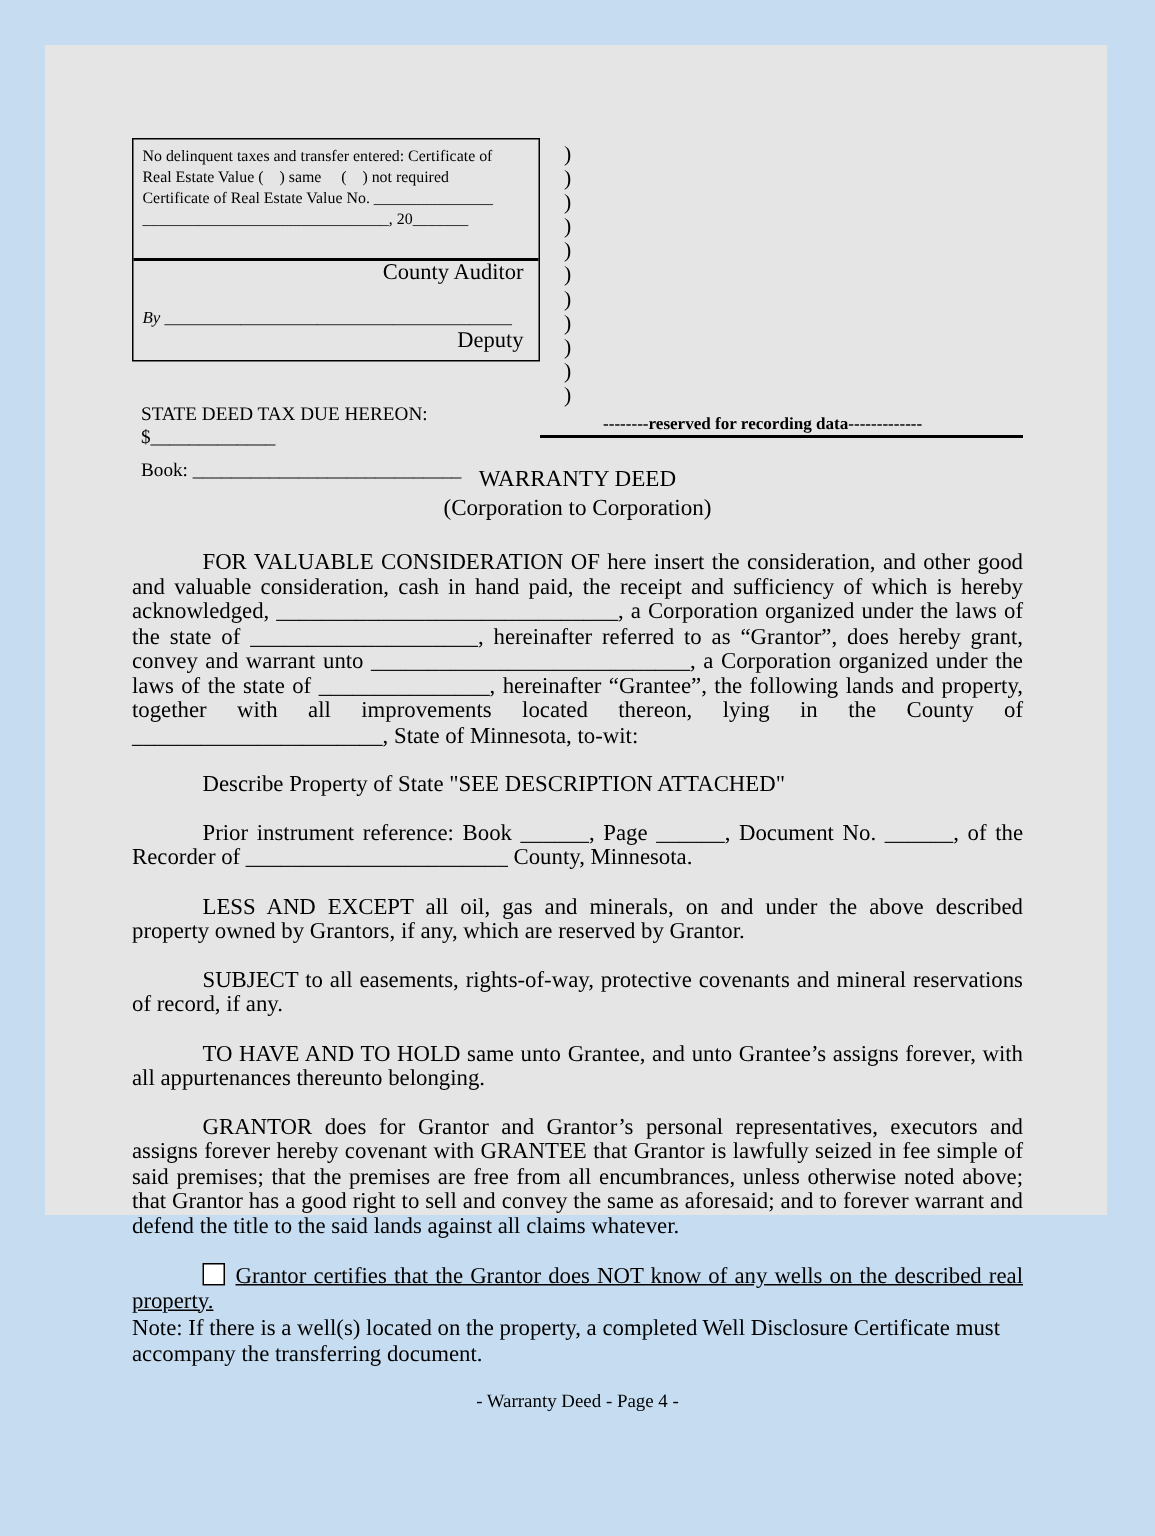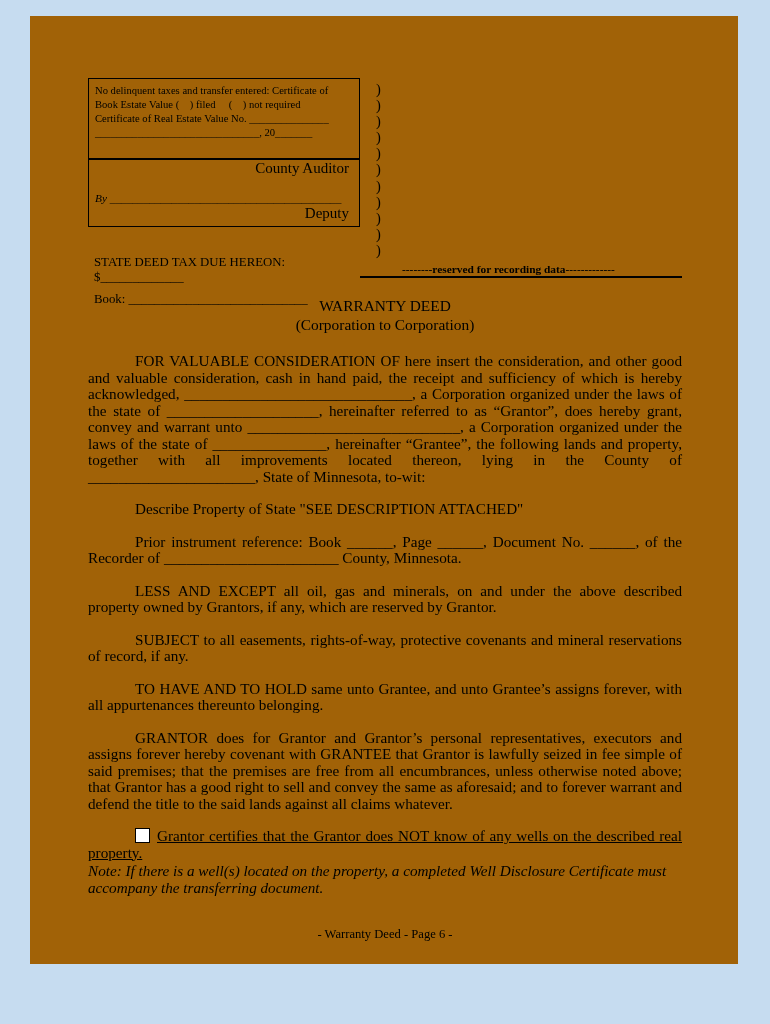--- a/index.html
+++ b/index.html
@@ -5,23 +5,23 @@
   html, body { margin:0; padding:0; }
   body {
     width:770px; height:1024px;
     background:#c6dcf0;
     font-family:"Liberation Serif","DejaVu Serif",serif;
     color:#000;
     position:relative;
     overflow:hidden;
   }
   .paper {
-    position:absolute; left:30px; top:16px;
-    width:708px; height:948px;
-    background:#a16207;
+    position:absolute; left:30px; top:30px;
+    width:708px; height:780px;
+    background:#e5e5e5;
     box-sizing:border-box;
     padding:62px 56px 20px 58px;
     display:flex; flex-direction:column;
   }
   
   .header-row { display:flex; height:200px; flex:none; }
   .left-col { width:272px; flex:none; }
   .auditor-box {
     border:1px solid #000;
     padding:5px 6px 6px 6px;
@@ -44,39 +44,39 @@
   .doc-title { font-weight:normal; }
   
   .body-text { margin-top:19px; flex:none; }
   .body-text p {
     margin:0 0 16px 0;
     font-size:15.2px; line-height:16.5px;
     text-align:justify;
   }
   .indent { text-indent:47px; }
   .well-line { margin-bottom:2px !important;text-decoration:underline; }
-  .note { font-style:italic; text-align:left !important; }
+  .note { text-align:left !important; }
   .checkbox {
     display:inline-block; width:13px; height:13px;
     border:1px solid #000; background:#fff;
     vertical-align:-2px; margin-right:7px;
   }
   
   .footer { margin-top:auto; text-align:center; font-size:12.6px; padding-bottom:2px; }
 </style>
 </head>
 <body>
 
 <div class="paper">
 
   <div class="header-row">
     <div class="left-col">
       <div class="auditor-box">
         <div class="box-line">No delinquent taxes and transfer entered: Certificate of</div>
-        <div class="box-line">Book Estate Value (    ) filed     (    ) not required</div>
+        <div class="box-line">Real Estate Value (    ) same     (    ) not required</div>
         <div class="box-line">Certificate of Real Estate Value No. _______________</div>
         <div class="box-line">_______________________________, 20_______</div>
         <div class="box-rule"></div>
         <div class="right-label">County Auditor</div>
         <div class="by-line">By _________________________________________</div>
         <div class="right-label">Deputy</div>
       </div>
       <div class="tax-line">STATE DEED TAX DUE HEREON: $_____________</div>
       <div class="date-line">Book: ____________________________</div>
     </div>
@@ -111,15 +111,15 @@
     <p class="indent">LESS AND EXCEPT all oil, gas and minerals, on and under the above described property owned by Grantors, if any, which are reserved by Grantor.</p>
     <p class="indent">SUBJECT to all easements, rights-of-way, protective covenants and mineral reservations of record, if any.</p>
     <p class="indent">TO HAVE AND TO HOLD same unto Grantee, and unto Grantee’s assigns forever, with all appurtenances thereunto belonging.</p>
     <p class="indent">GRANTOR does for Grantor and Grantor’s personal representatives, executors and assigns forever hereby covenant with GRANTEE that Grantor is lawfully seized in fee simple of said premises; that the premises are free from all encumbrances, unless otherwise noted above; that Grantor has a good right to sell and convey the same as aforesaid; and to forever warrant and defend the title to the said lands against all claims whatever.</p>
     <p class="indent well-line">
       <span class="checkbox"></span><span>Grantor certifies that the Grantor does NOT know of any wells on the described real property.</span>
     </p>
     <p class="note">Note: If there is a well(s) located on the property, a completed Well Disclosure Certificate must accompany the transferring document.</p>
   </div>
 
-  <div class="footer">- Warranty Deed - Page 6 -</div>
+  <div class="footer">- Warranty Deed - Page 4 -</div>
 
 </div>
 
 </body></html>

